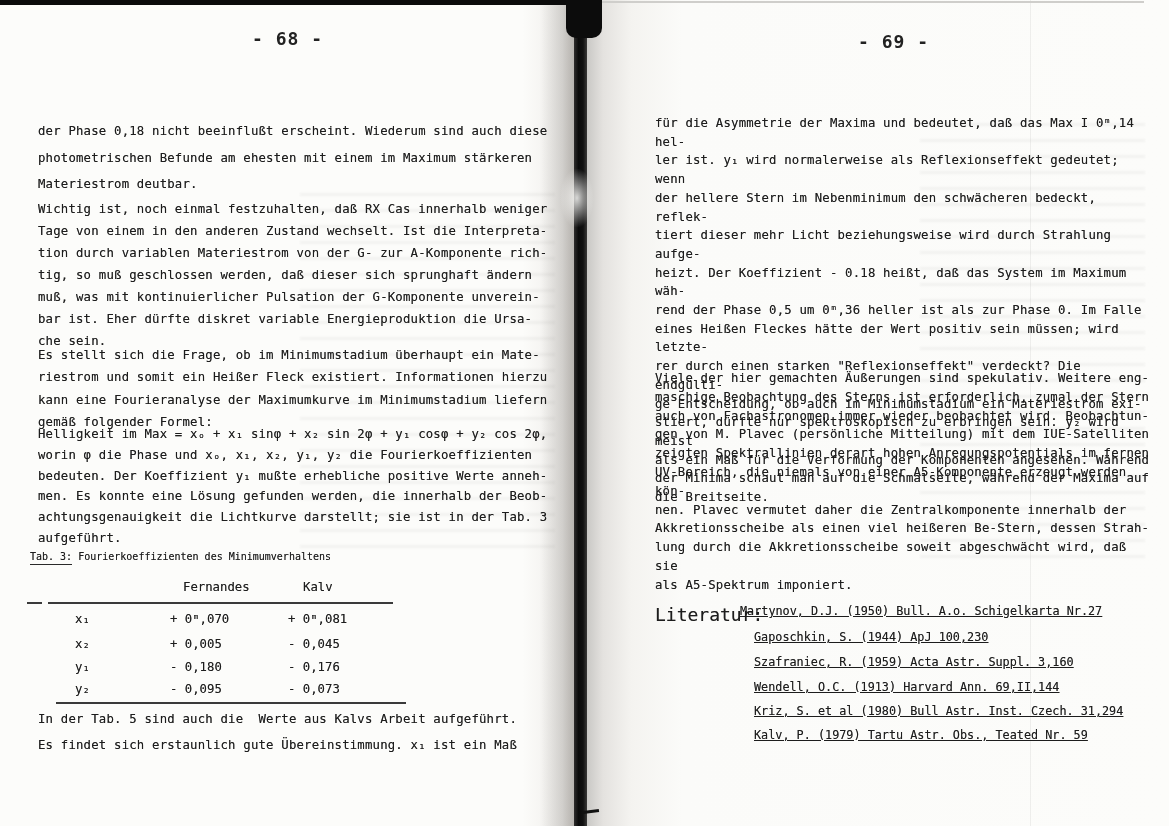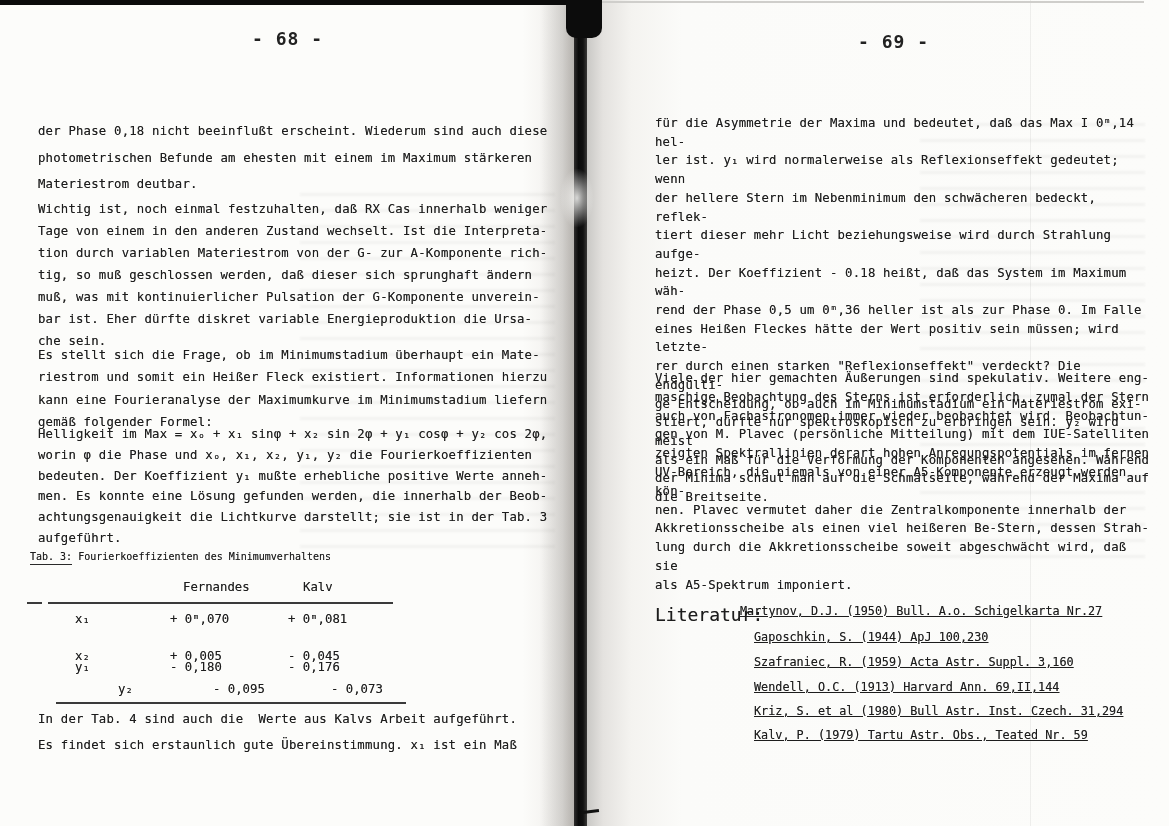--- a/index.html
+++ b/index.html
@@ -39,21 +39,21 @@
   .th-2{left:303px;top:580px;}
   .rule{position:absolute;height:1.6px;background:#3a3a3a;}
   .rule-dash{left:27px;top:602px;width:15px;}
   .rule-top{left:48px;top:602px;width:345px;}
   .rule-bottom{left:56px;top:702px;width:350px;}
   .trow{position:absolute;left:0;width:574px;height:20px;text-align:right;}
   .trow span{position:absolute;}
   .c-label{left:75px;}
   .c-fern{left:170px;}
   .c-kalv{left:288px;}
-  .trow-0{top:612px;}.trow-1{top:637px;margin-top:12px;}.trow-2{top:660px;}.trow-3{top:682px;margin-left:43px;}
+  .trow-0{top:612px;}.trow-1{top:637px;}.trow-2{top:660px;}.trow-3{top:682px;}
   
   .r-p1{left:655px;top:114px;width:500px;line-height:18.7px;}
   .r-p2{left:655px;top:369px;width:500px;line-height:18.8px;}
   .lit-label{position:absolute;left:655px;top:604px;font-size:18px;text-shadow:0 0 .4px rgba(20,20,20,.5);}
   .ref{position:absolute;font-size:11.8px;white-space:pre;text-shadow:0 0 .4px rgba(20,20,20,.5);text-decoration:underline;}
   .ref-0{left:740px;top:604px;}
   .ref-1{left:754px;top:630px;}
   .ref-2{left:754px;top:655px;}
   .ref-3{left:754px;top:680px;}
   .ref-4{left:754px;top:704px;}
@@ -130,21 +130,21 @@
         <span class="c-kalv">- 0,176</span>
       </div>
       <div class="trow trow-3">
         <span class="c-label">y₂</span>
         <span class="c-fern">- 0,095</span>
         <span class="c-kalv">- 0,073</span>
       </div>
       <div class="rule rule-bottom"></div>
     </div>
 
-    <div class="para l-p5">In der Tab. 4 sind auch die  Werte aus Kalvs Arbeit aufgeführt.
+    <div class="para l-p5">In der Tab. 5 sind auch die  Werte aus Kalvs Arbeit aufgeführt.
 Es findet sich erstaunlich gute Übereinstimmung. x₁ ist ein Maß</div>
   </div>
 </div>
 
 <div class="page page-right"></div>
 <div class="bleed bleed-right"></div>
 <div class="crease"></div>
 <div class="txt">
   <div class="pagenum" style="left:858px;top:31px;">- 69 -</div>
   <div class="para r-p1">für die Asymmetrie der Maxima und bedeutet, daß das Max I 0ᵐ,14 hel-

